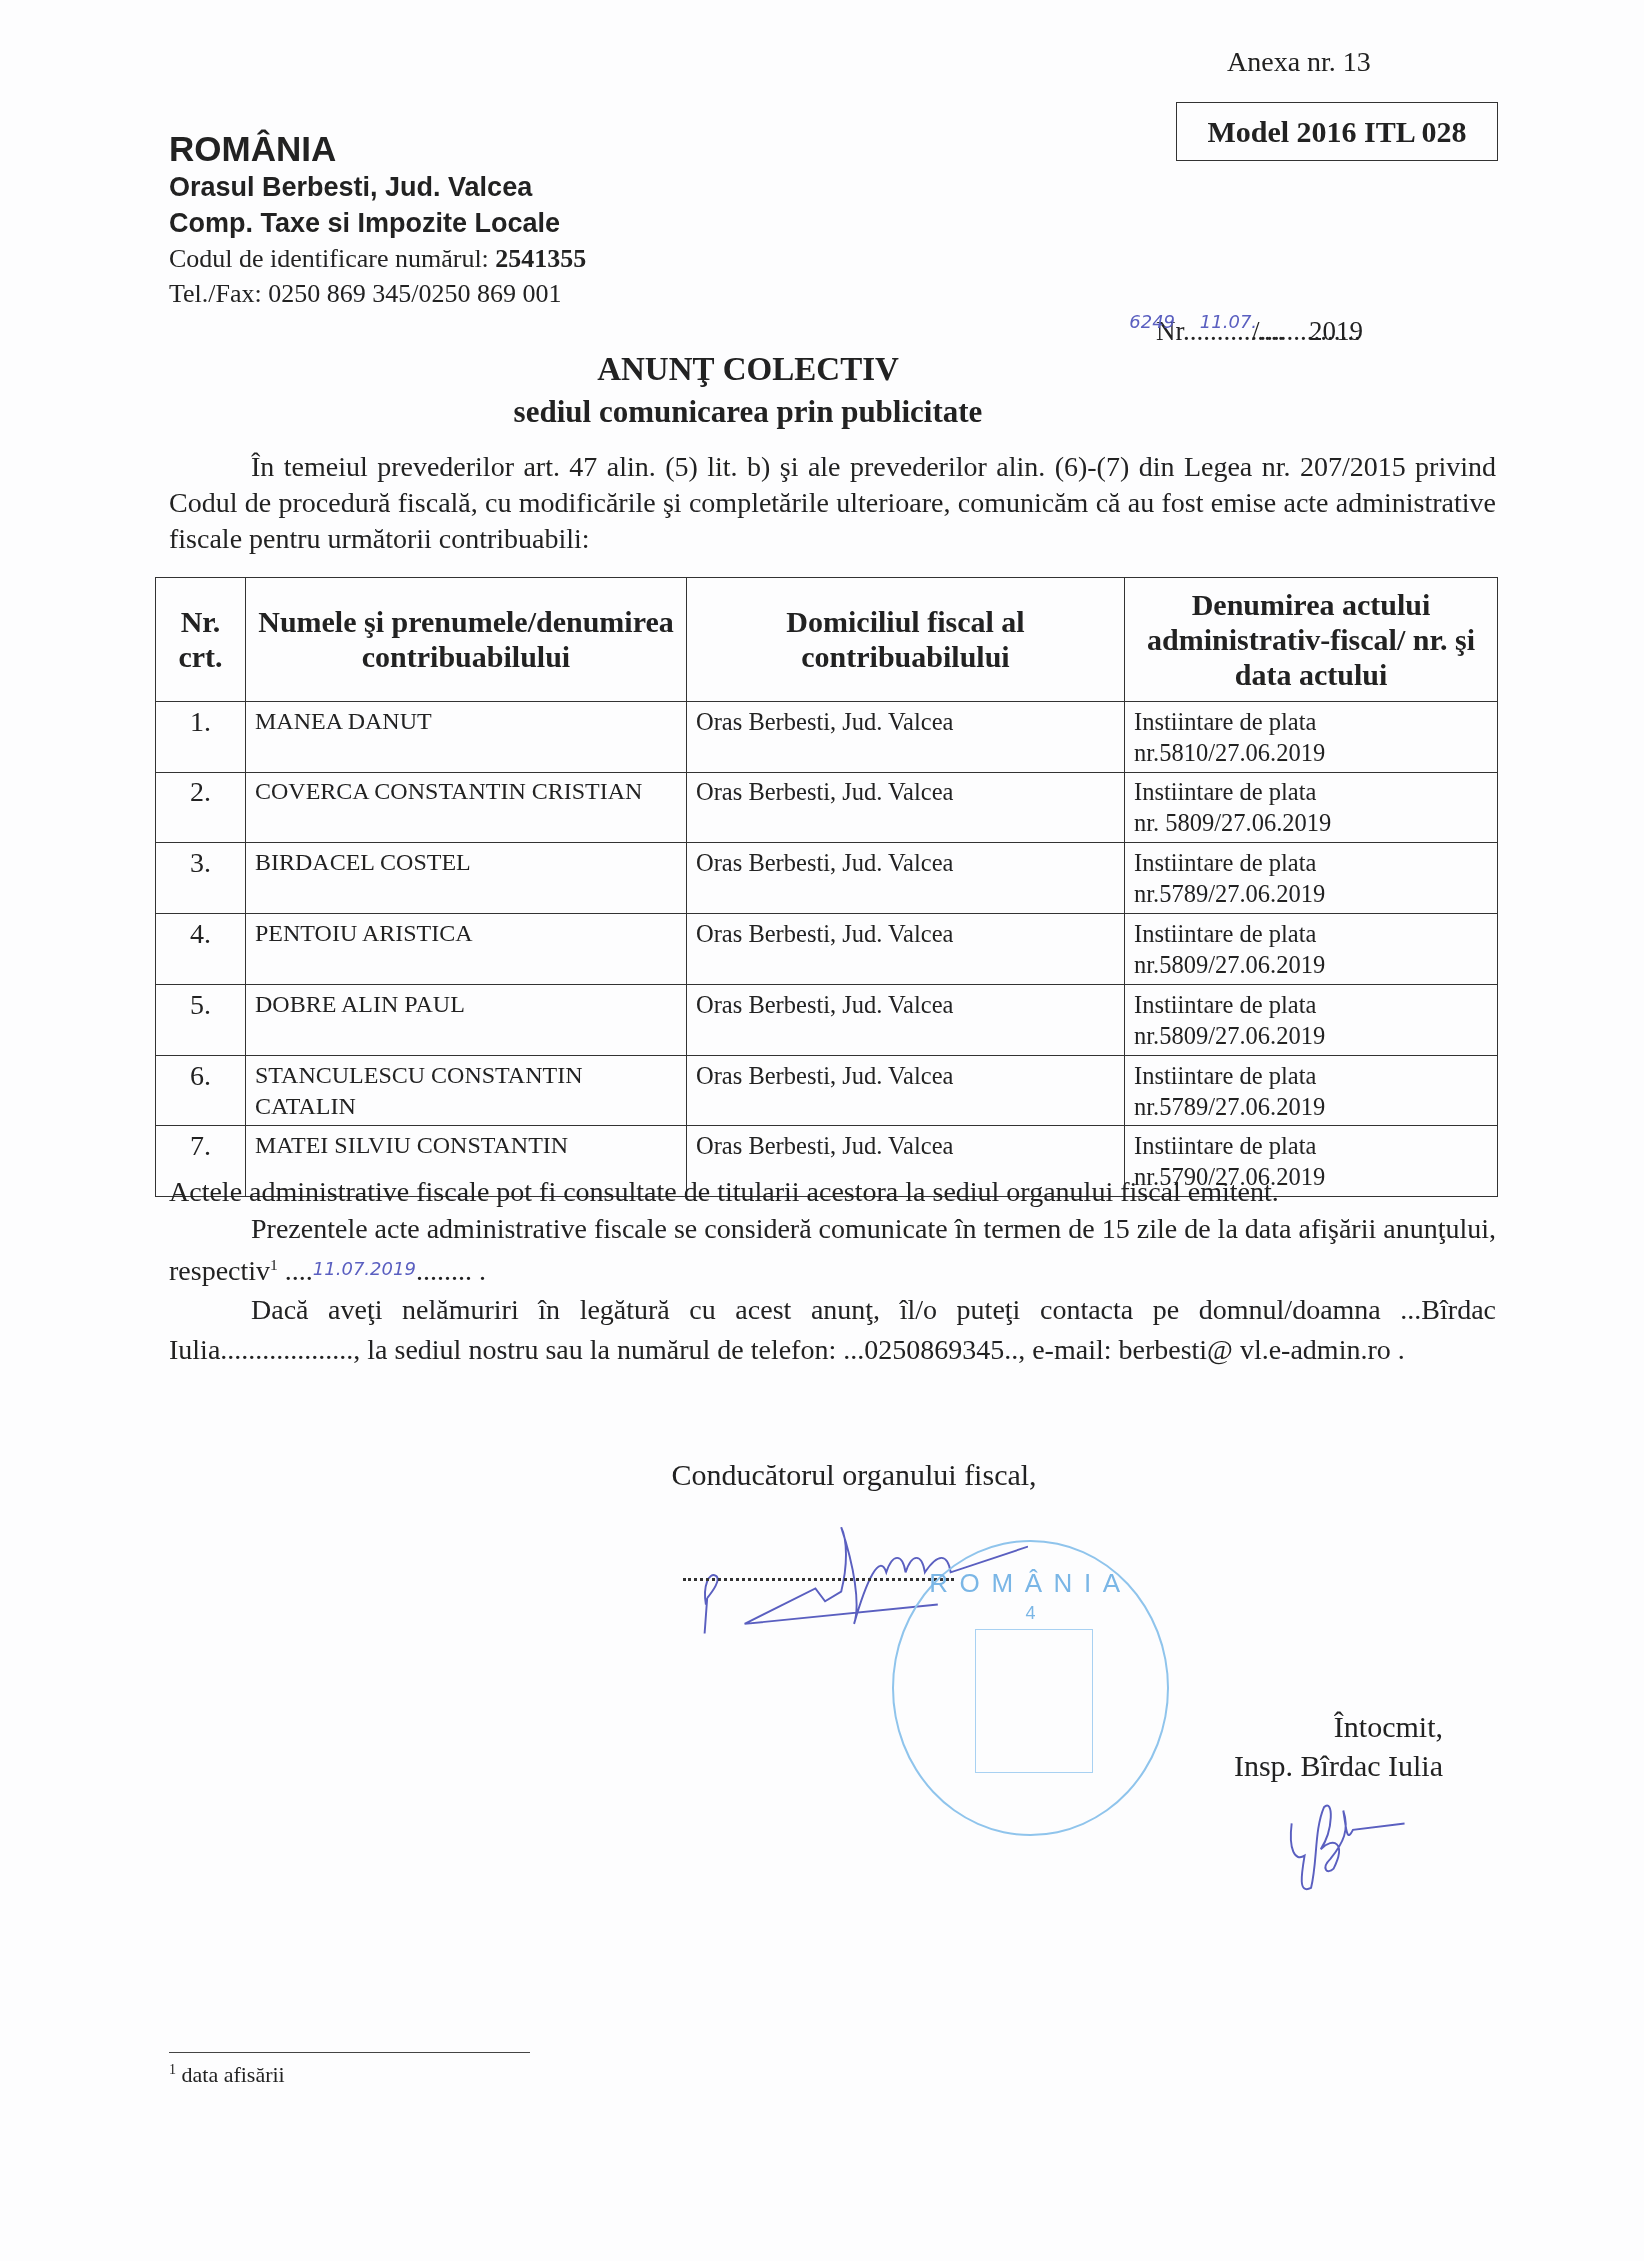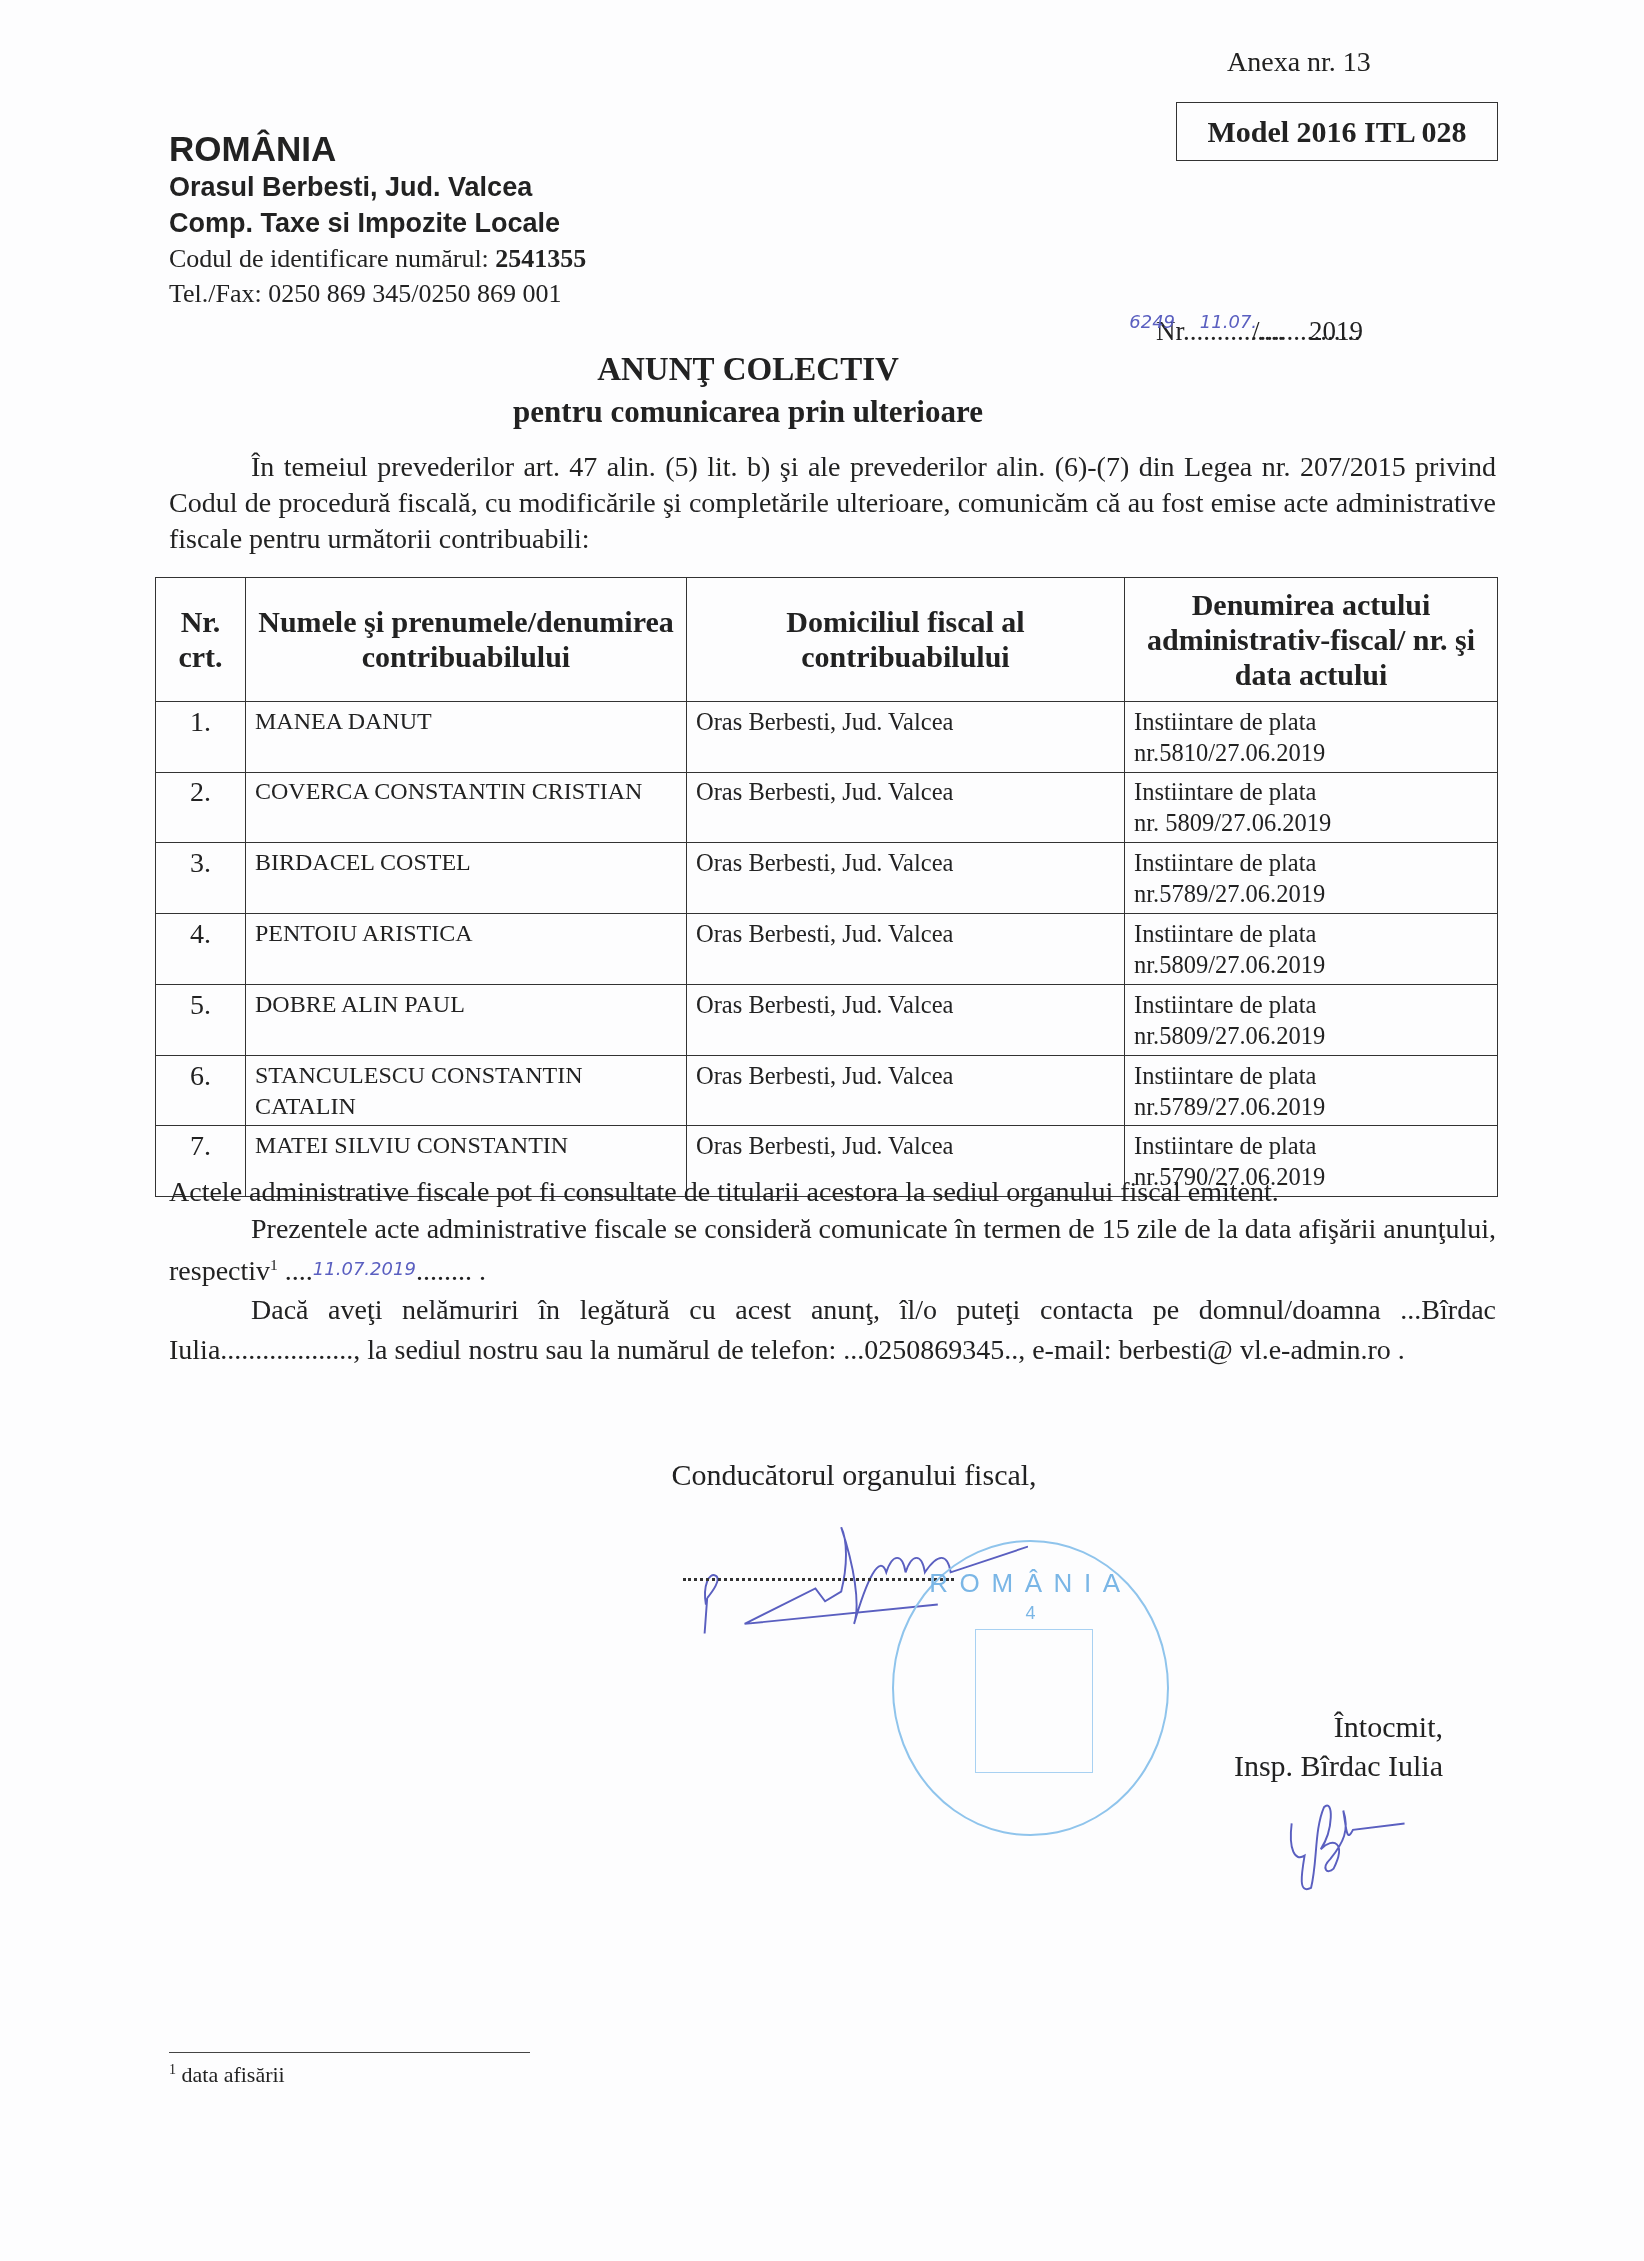--- a/index.html
+++ b/index.html
@@ -61,21 +61,21 @@
     <span>Codul de identificare numărul: </span><b>2541355</b>
   </div>
   <div class="line">Tel./Fax: 0250 869 345/0250 869 001</div>
 </div>
 
 <div class="abs regno">
   <span>Nr.</span><span>..............</span><span class="hand" style="margin-left:-155px;">6249</span><span style="margin-left:77px;">/</span><span>...............</span><span class="hand" style="margin-left:-161px;">11.07.</span><span style="margin-left:52px;">2019</span>
 </div>
 
 <div class="abs title t1">ANUNŢ COLECTIV</div>
-<div class="abs title t2">pentru comunicarea prin ulterioare</div>
+<div class="abs title t2">sediul comunicarea prin publicitate</div>
 
 <div class="abs para p1">În temeiul prevederilor art. 47 alin. (5) lit. b) şi ale prevederilor alin. (6)-(7) din Legea nr. 207/2015 privind Codul de procedură fiscală, cu modificările şi completările ulterioare, comunicăm că au fost emise acte administrative fiscale pentru următorii contribuabili:</div>
 
 <table class="grid">
   <thead>
     <tr>
       <th>Nr. crt.</th>
       <th>Numele şi prenumele/denumirea contribuabilului</th>
       <th>Domiciliul fiscal al contribuabilului</th>
       <th>Denumirea actului administrativ-fiscal/ nr. şi data actului</th>

